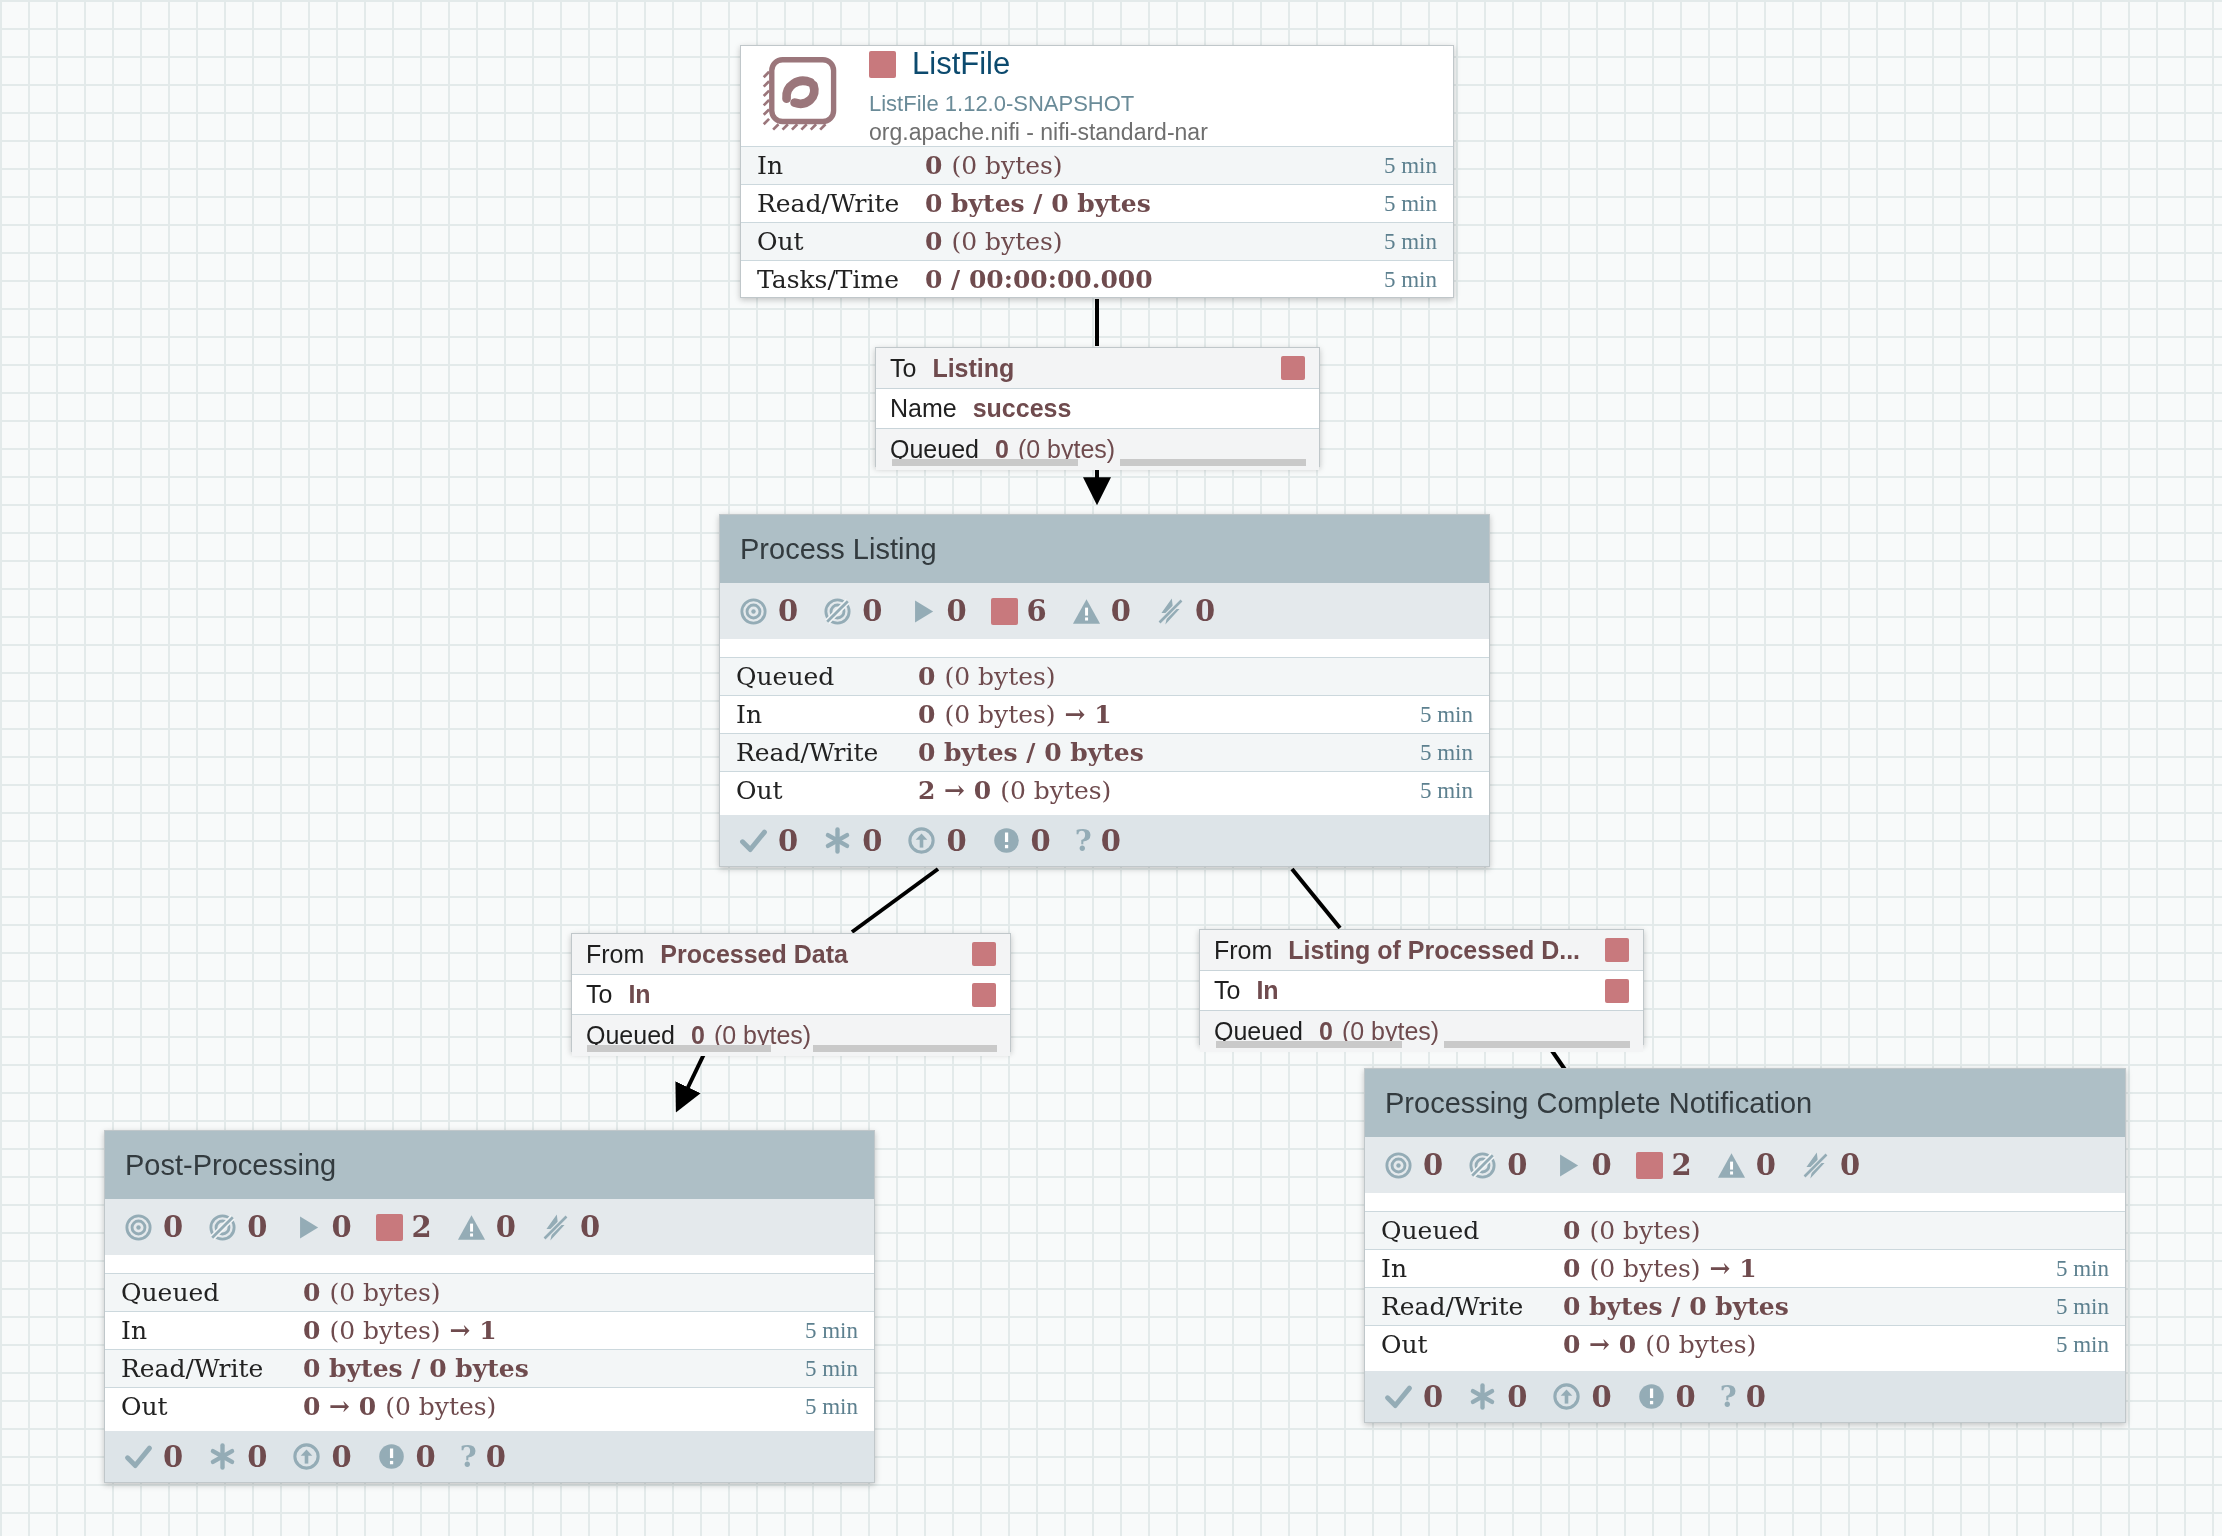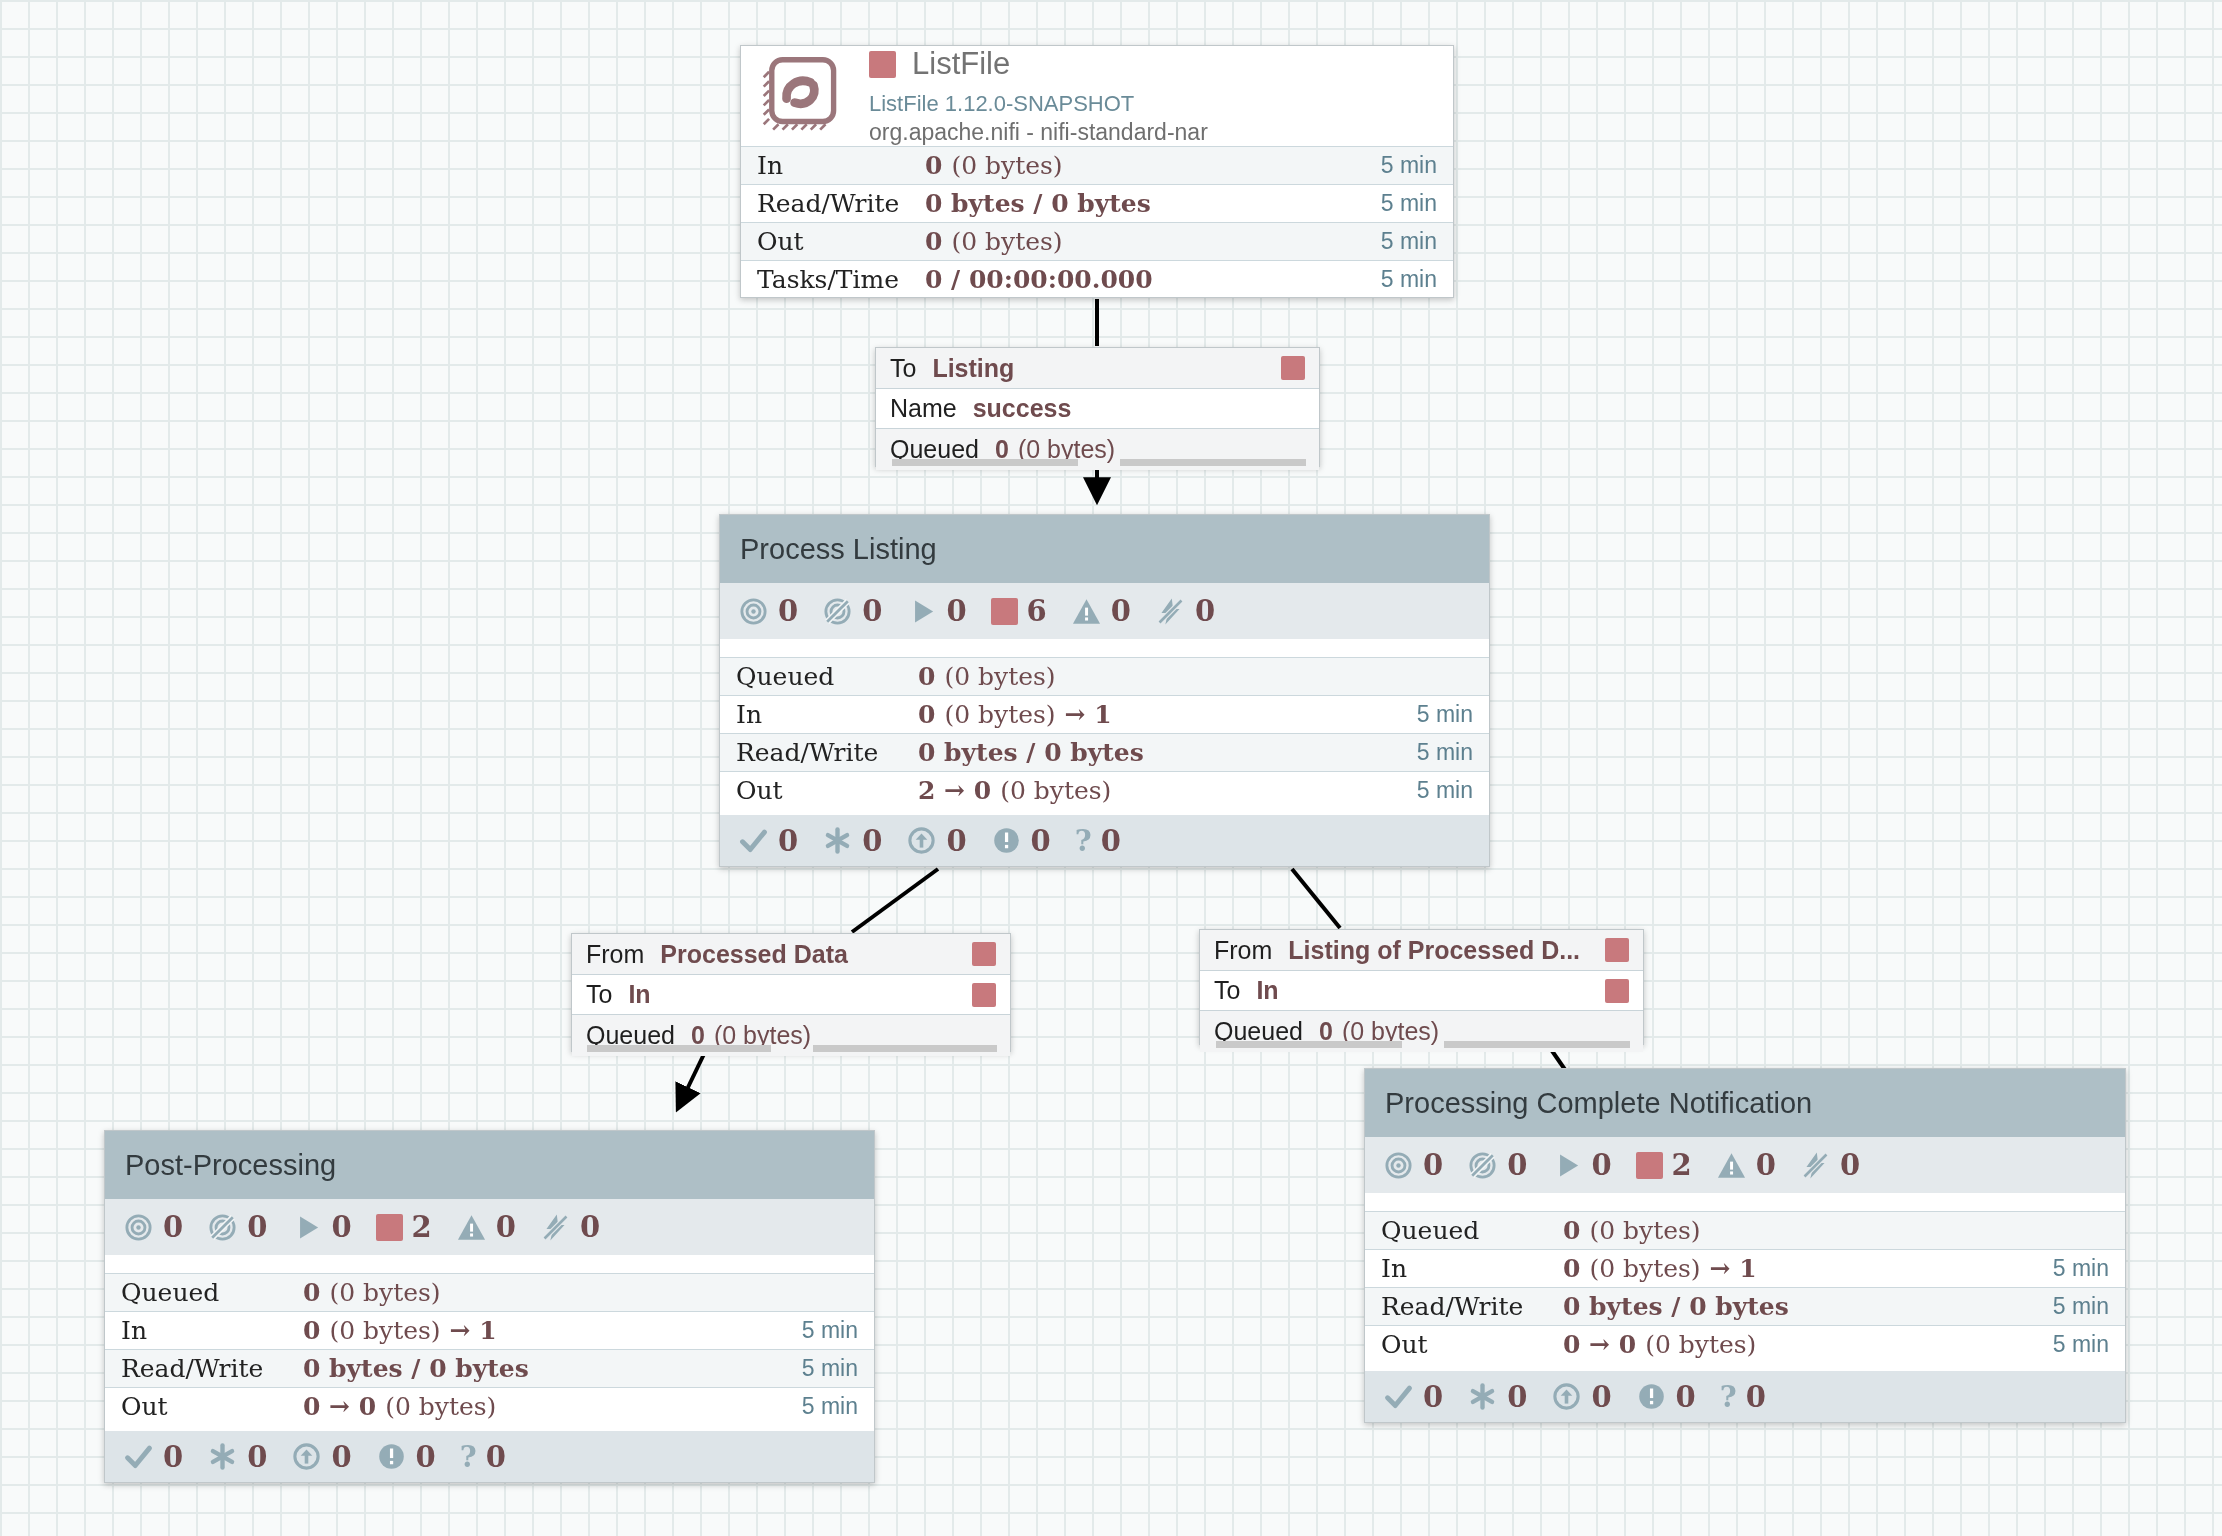--- a/index.html
+++ b/index.html
@@ -13,36 +13,36 @@
     font-family:"Liberation Sans",sans-serif;
   }
   .arrows{position:absolute;left:0;top:0;z-index:1;}
   .node{position:absolute;z-index:2;background:#fff;border:1px solid #c0c7ca;
         box-shadow:0 2px 6px rgba(0,0,0,.22);box-sizing:border-box;}
 
   
   .proc-head{height:100px;display:flex;align-items:center;padding:0 16px;background:#fff;}
   .proc-icon{flex:none;}
   .proc-titles{margin-left:26px;line-height:1.15;}
-  .proc-title-row{display:flex;align-items:center;gap:16px;font-size:31px;color:#737373;}
+  .proc-title-row{display:flex;align-items:center;gap:16px;font-size:31px;color:#0c4a6e;}
   .runsq{width:27px;height:27px;background:#c8797d;border-radius:2px;flex:none;}
   .proc-type{font-size:22px;color:#6a8b98;margin-top:9px;}
   .proc-bundle{font-size:23px;color:#6f6f6f;margin-top:3px;}
 
   
   .srow{display:flex;align-items:center;height:38px;padding:0 16px;
         font-family:"DejaVu Serif",serif;font-size:25px;color:#222;
         border-top:1px solid #ccd8dd;box-sizing:border-box;}
   .srow.shade{background:#f3f6f7;}
   .sl{flex:none;}
   .proc .sl{width:168px;}
   .pg .sl{width:182px;}
   .sv{display:flex;gap:9px;color:#6f4b4e;align-items:center;}
   .sv b{font-weight:bold;}
-  .sw{margin-left:auto;color:#5d808f;font-family:Liberation Sans, sans-serif;font-size:23px;}
+  .sw{margin-left:auto;color:#5d808f;font-family:Liberation Serif, serif;font-size:23px;}
 
   
   .pg{display:flex;flex-direction:column;}
   .pg-header{flex:none;height:68px;background:#aebfc6;display:flex;align-items:center;
              padding:0 20px;font-size:29px;color:#333b3f;}
   .pg-stats{flex:none;height:56px;background:#e4e9ec;display:flex;align-items:center;
             padding:0 18px;gap:24px;}
   .cnt{display:flex;align-items:center;gap:9px;}
   .cnt-num{font-family:"DejaVu Serif",serif;font-weight:bold;font-size:29px;color:#6f4b4e;}
   .gap18{flex:none;height:18px;background:#fff;}

